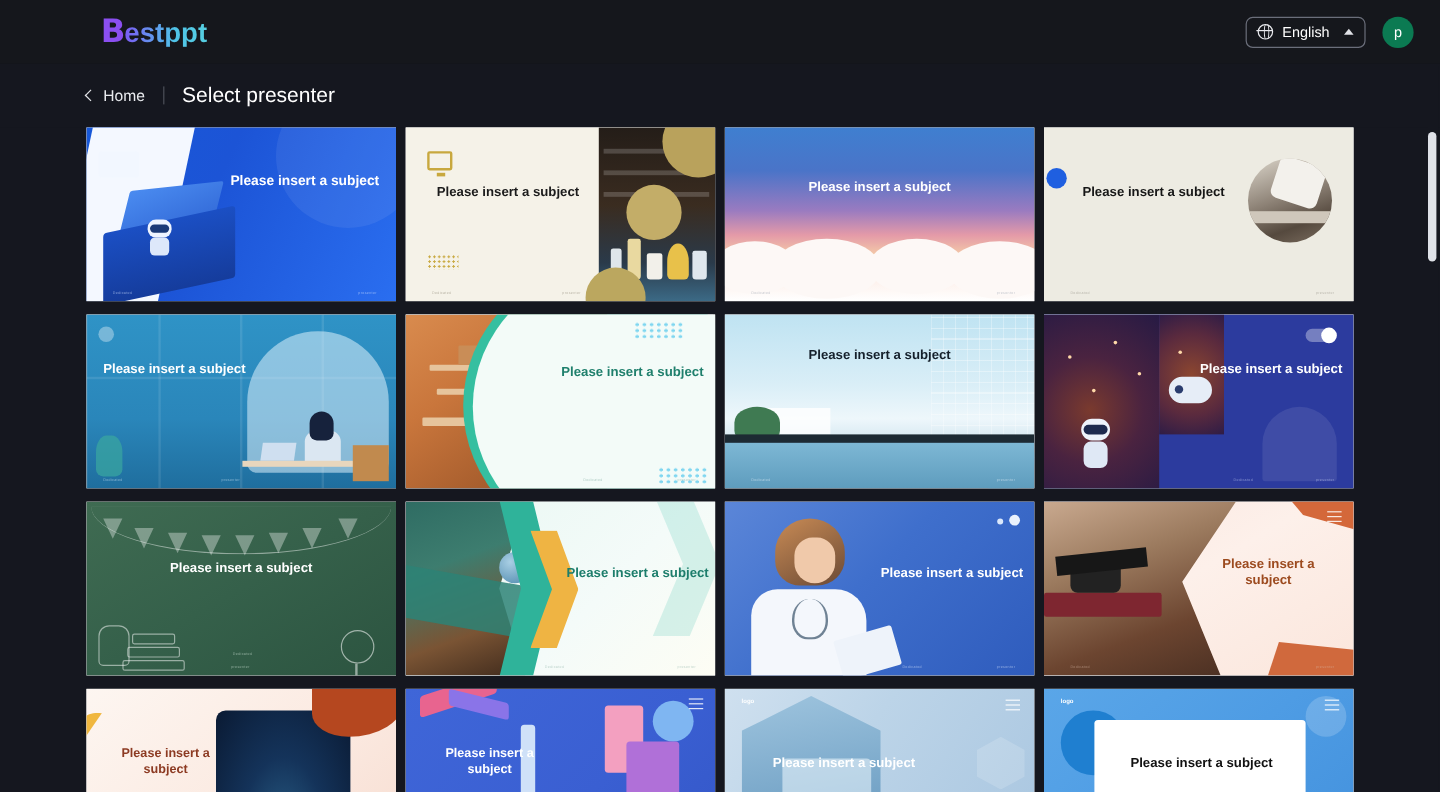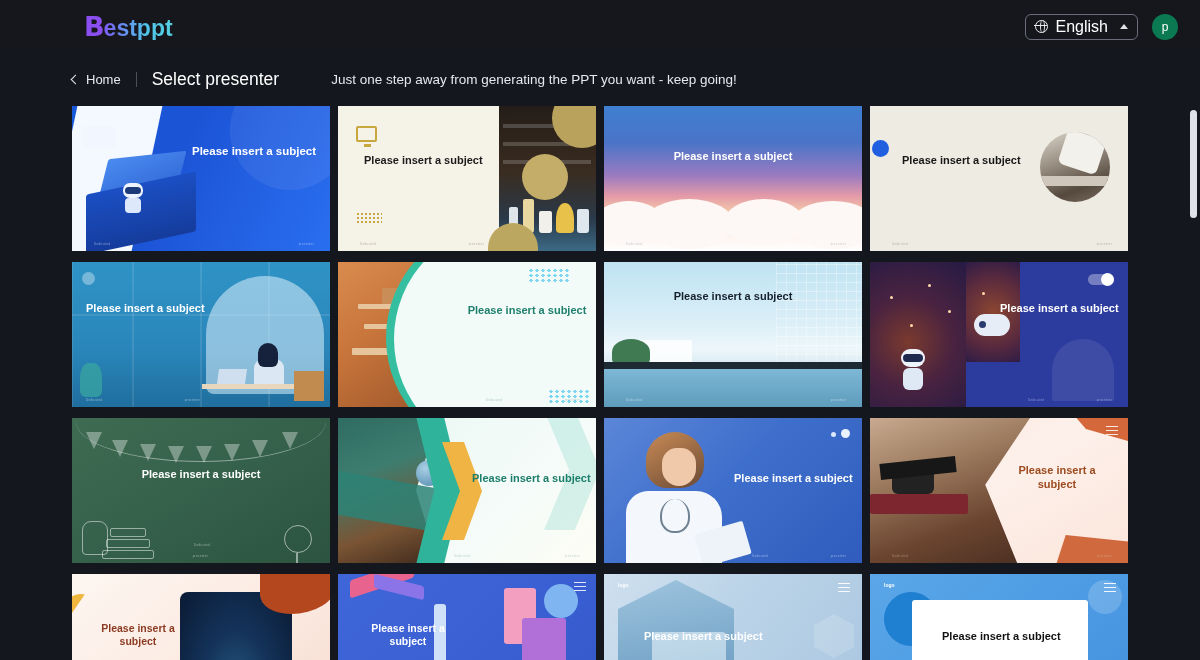--- a/index.html
+++ b/index.html
@@ -46,21 +46,21 @@
     border: 1.3px solid #e9eaee; position: relative; flex: none;
   }
   .globe::before {
     content:""; position:absolute; left: 4.4px; top:-1.3px; width:2.6px; height:13px;
     border: 1.3px solid #e9eaee; border-top:none; border-bottom:none; border-radius:50%;
   }
   .globe::after {
     content:""; position:absolute; left:-1.3px; top:4.4px; width:13px; height:0;
     border-top:1.3px solid #e9eaee;
   }
-  .lang-label { color:#fff; font-size:16px; }
+  .lang-label { color:#fff; font-size:12px; }
   .caret-up {
     width:0;height:0;border-left:4px solid transparent;border-right:4px solid transparent;
     border-bottom:5px solid #dfe1e6; margin-left:4px;
   }
   .avatar {
     width: 26px; height: 26px; border-radius: 50%;
     background: #0b7a52; color:#fff; font-size:12px;
     display:flex; align-items:center; justify-content:center; cursor:pointer;
   }
 
@@ -313,21 +313,20 @@
   </div>
 </div>
 
 <div class="subheader">
   <div class="back-btn">
     <span class="chev-left"></span>
     <span class="back-label">Home</span>
   </div>
   <span class="divider-v"></span>
   <span class="page-title">Select presenter</span>
-  <span class="tagline">Just one step away from generating the PPT you want - keep going!</span>
 </div>
 
 <div class="grid-wrap">
   <div class="grid">
 
     <div class="card">
       <div class="slide t1">
         <div class="blob" style="width:120px;height:120px;right:-20px;top:-36px;"></div>
         <div class="w-panel"></div>
         <div class="screen"></div>

